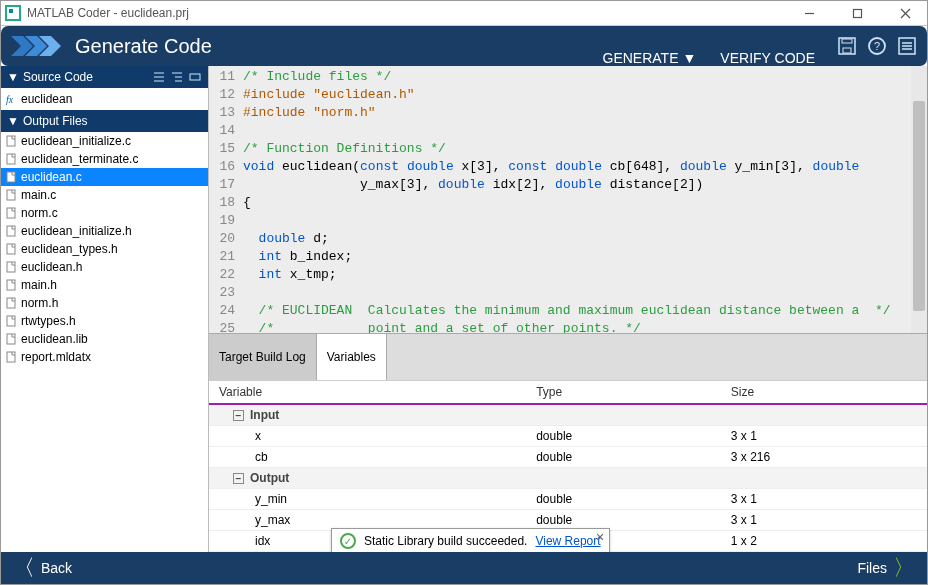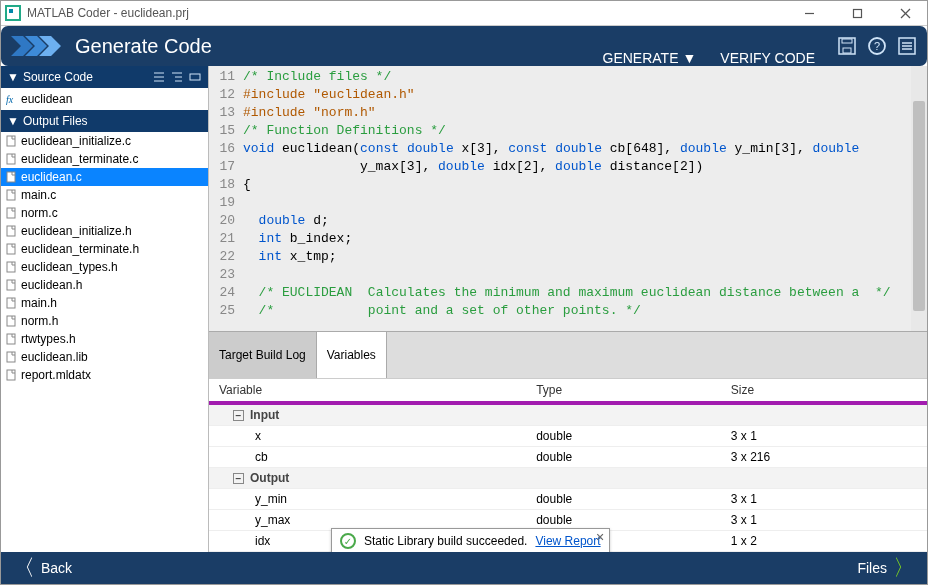--- a/index.html
+++ b/index.html
@@ -47,21 +47,21 @@
   .scrollbar-thumb { position: absolute; right: 2px; top: 35px; width: 12px; height: 210px; background: #bfbfbf; border-radius: 2px; }
 
   
   .tabbar { background: #ddd; display: flex; border-top: 1px solid #aaa; }
   .tab { padding: 16px 10px; background: #ccc; border-right: 1px solid #aaa; cursor: pointer; font-size: 12px; }
   .tab.active { background: #fff; }
 
   
   .vars { background: #fff; border-top: 1px solid #ccc; overflow: auto; }
   .vars table { width: 100%; border-collapse: collapse; font-size: 12px; }
-  .vars th { text-align: left; padding: 4px 10px; font-weight: 400; border-bottom: 4px solid #a21caf; color: #333; }
+  .vars th { text-align: left; padding: 4px 10px; font-weight: 400; border-bottom: 2px solid #a21caf; color: #333; }
   .vars td { padding: 3px 10px; border-bottom: 1px solid #eee; }
   .vars .group { background: #f3f3f3; font-weight: 700; color: #444; }
   .vars .group td { padding-left: 24px; }
   .vars .varname { padding-left: 46px; }
   .expcol { display:inline-block; width:11px; height:11px; border:1px solid #888; line-height:9px; text-align:center; font-size:10px; margin-right:6px; vertical-align:middle; }
 
   
   .toast { position: absolute; bottom: 30px; left: 330px; background: #fff; border: 1px solid #999; padding: 4px 8px; display: flex; align-items: center; gap: 8px; font-size: 12px; box-shadow: 0 1px 3px rgba(0,0,0,0.2); }
   .toast .close { position: absolute; top: 2px; right: 4px; cursor: pointer; color: #666; font-size: 11px; }
   .toast .ok-icon { width: 16px; height: 16px; border: 2px solid #4aa94a; border-radius: 50%; display: flex; align-items: center; justify-content: center; color: #4aa94a; font-size: 10px; }
@@ -210,27 +210,20 @@
             <rect x="2" y="1" width="8" height="10" fill="#fff" stroke="#888"></rect>
             <polyline points="7,1 7,4 10,4" fill="none" stroke="#888"></polyline>
           </svg>
           <span>euclidean_initialize.h</span>
         </div>
         <div class="file-item">
           <svg class="fx-icon" viewBox="0 0 12 12">
             <rect x="2" y="1" width="8" height="10" fill="#fff" stroke="#888"></rect>
             <polyline points="7,1 7,4 10,4" fill="none" stroke="#888"></polyline>
           </svg>
-          <span>euclidean_terminate.h</span>
-        </div>
-        <div class="file-item">
-          <svg class="fx-icon" viewBox="0 0 12 12">
-            <rect x="2" y="1" width="8" height="10" fill="#fff" stroke="#888"></rect>
-            <polyline points="7,1 7,4 10,4" fill="none" stroke="#888"></polyline>
-          </svg>
           <span>euclidean_types.h</span>
         </div>
         <div class="file-item">
           <svg class="fx-icon" viewBox="0 0 12 12">
             <rect x="2" y="1" width="8" height="10" fill="#fff" stroke="#888"></rect>
             <polyline points="7,1 7,4 10,4" fill="none" stroke="#888"></polyline>
           </svg>
           <span>euclidean.h</span>
         </div>
         <div class="file-item">
@@ -269,20 +262,21 @@
           <span>report.mldatx</span>
         </div>
       </div>
   </div>
 
   <div class="right">
     <div class="code" id="code">
       <div class="code-line"><span class="lineno">11</span><span><span class="cm">/* Include files */</span></span></div>
         <div class="code-line"><span class="lineno">12</span><span><span class="pp">#include</span> <span class="pp">"euclidean.h"</span></span></div>
         <div class="code-line"><span class="lineno">13</span><span><span class="pp">#include</span> <span class="pp">"norm.h"</span></span></div>
+        <div class="code-line"><span class="lineno">14</span><span></span></div>
         <div class="code-line"><span class="lineno">15</span><span><span class="cm">/* Function Definitions */</span></span></div>
         <div class="code-line"><span class="lineno">16</span><span><span class="kw">void</span> euclidean(<span class="kw">const</span> <span class="kw">double</span> x[3], <span class="kw">const</span> <span class="kw">double</span> cb[648], <span class="kw">double</span> y_min[3], <span class="kw">double</span></span></div>
         <div class="code-line"><span class="lineno">17</span><span>               y_max[3], <span class="kw">double</span> idx[2], <span class="kw">double</span> distance[2])</span></div>
         <div class="code-line"><span class="lineno">18</span><span>{</span></div>
         <div class="code-line"><span class="lineno">19</span></div>
         <div class="code-line"><span class="lineno">20</span><span>  <span class="kw">double</span> d;</span></div>
         <div class="code-line"><span class="lineno">21</span><span>  <span class="kw">int</span> b_index;</span></div>
         <div class="code-line"><span class="lineno">22</span><span>  <span class="kw">int</span> x_tmp;</span></div>
         <div class="code-line"><span class="lineno">23</span><span></span></div>
         <div class="code-line"><span class="lineno">24</span><span>  <span class="cm">/* EUCLIDEAN  Calculates the minimum and maximum euclidean distance between a  */</span></span></div>

